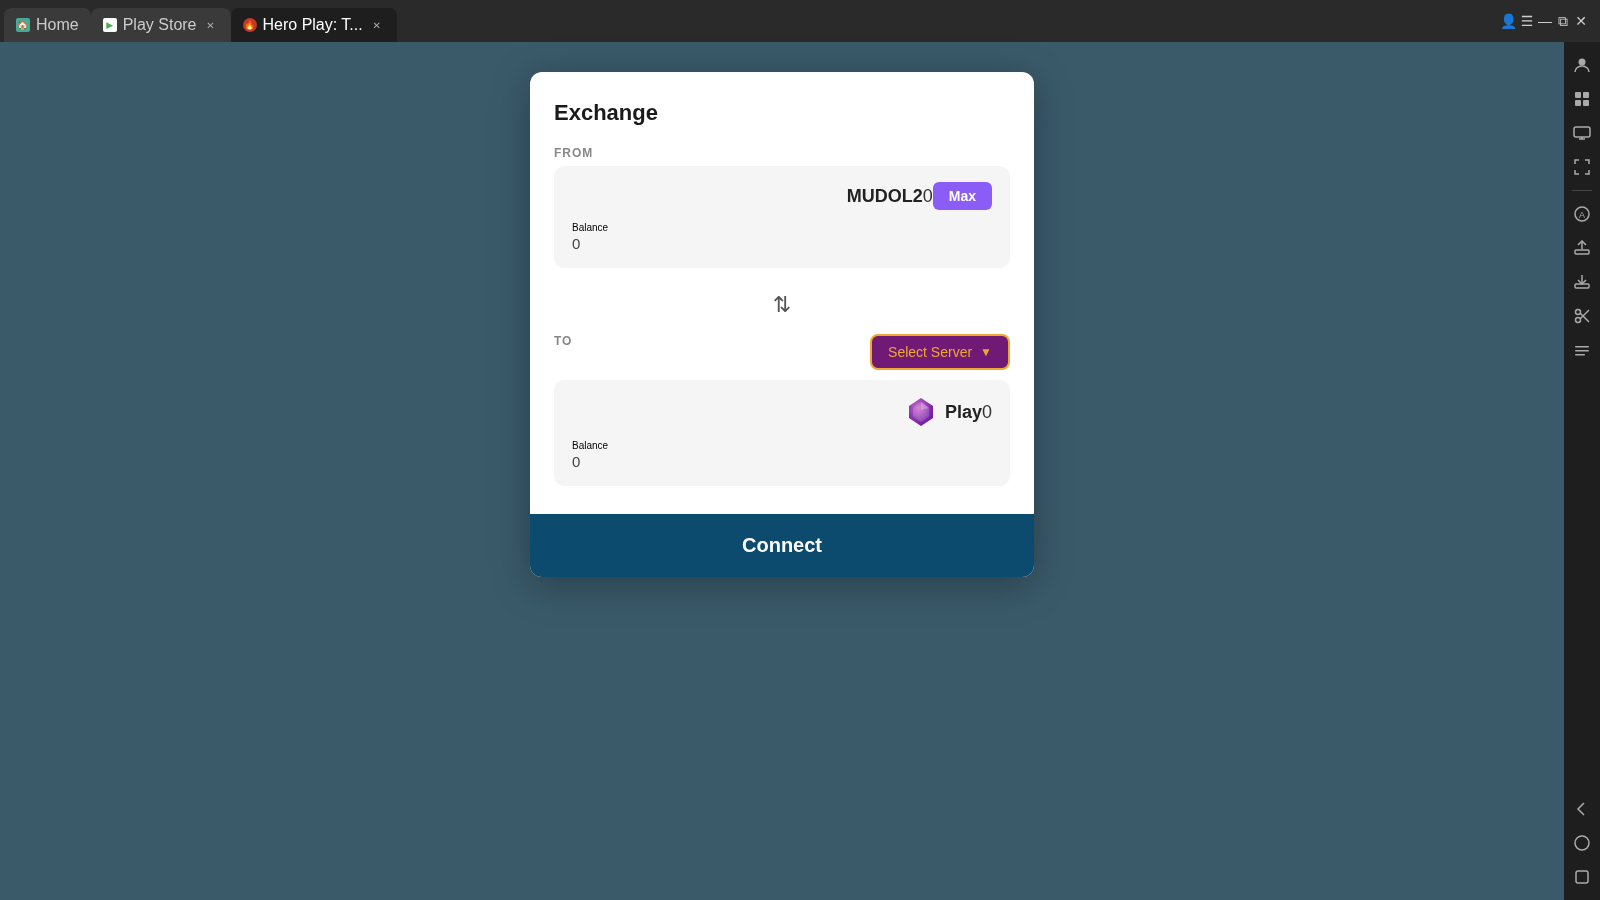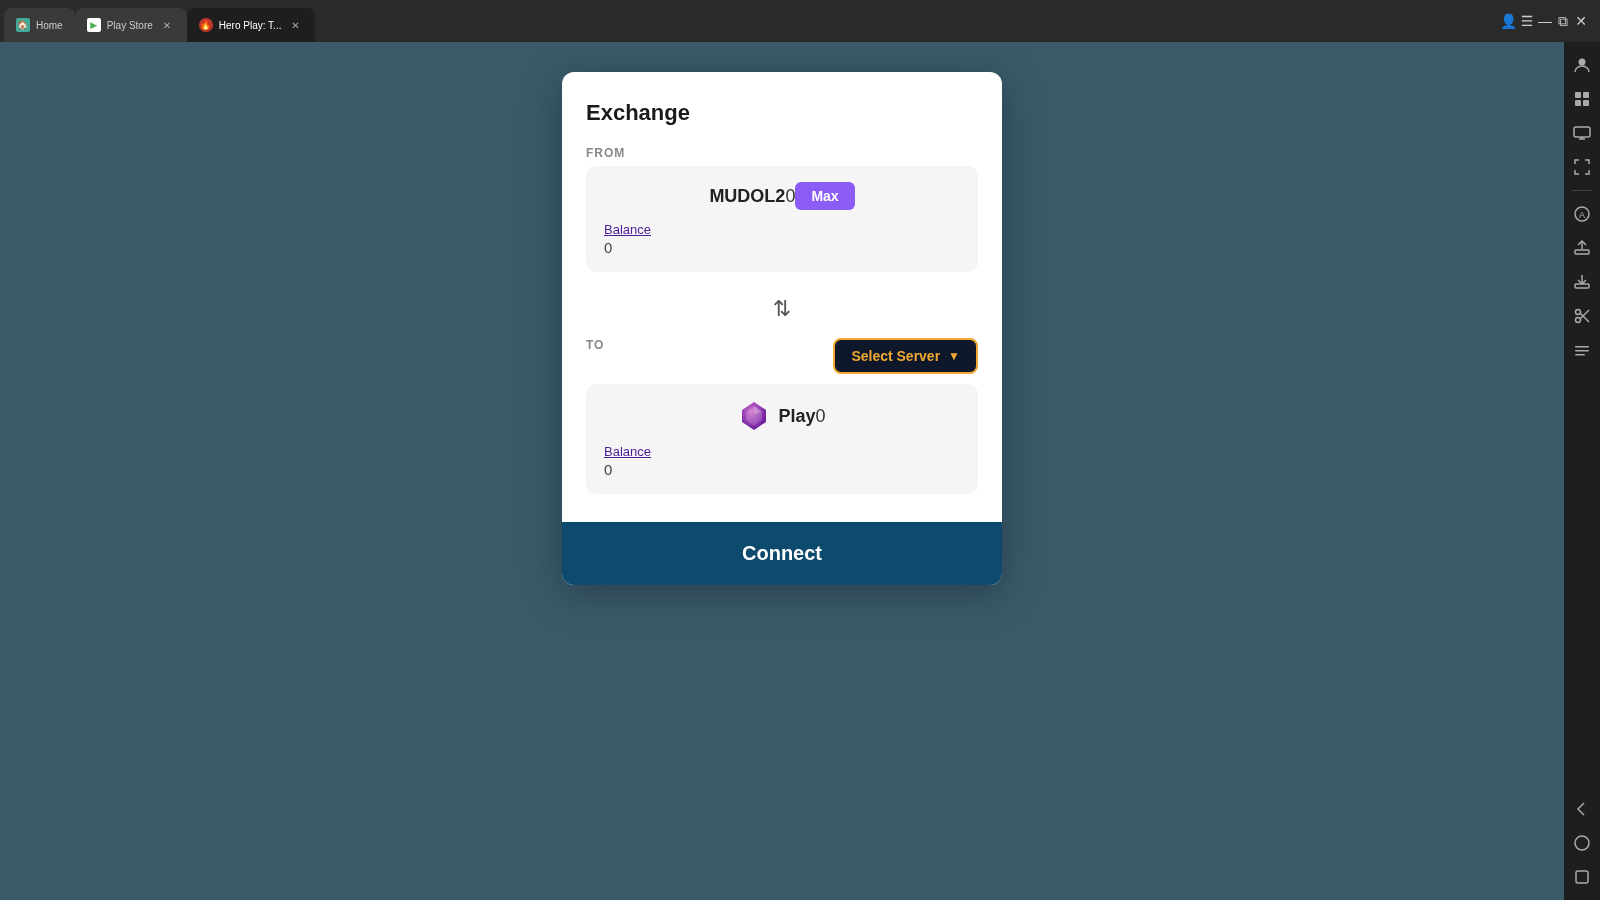--- a/index.html
+++ b/index.html
@@ -58,21 +58,21 @@
       height: 14px;
       border-radius: 2px;
       flex-shrink: 0;
     }
 
     .tab-label {
       flex: 1;
       white-space: nowrap;
       overflow: hidden;
       text-overflow: ellipsis;
-      font-size: 10px;
+      font-size: 16px;
       text-align: right;
     }
 
     .tab-close {
       width: 16px;
       height: 16px;
       display: flex;
       align-items: center;
       justify-content: center;
       border-radius: 50%;
@@ -145,21 +145,21 @@
       display: flex;
       align-items: flex-start;
       justify-content: center;
       padding-top: 0;
     }
 
     
     .exchange-modal {
       background: #fff;
       border-radius: 12px;
-      width: 440px;
+      width: 504px;
       padding: 28px 24px 0 24px;
       box-shadow: 0 8px 40px rgba(0,0,0,0.3);
       position: absolute;
       top: 30px;
       overflow: hidden;
     }
 
     .modal-title {
       font-size: 22px;
       font-weight: 600;
@@ -178,21 +178,21 @@
     .token-card {
       background: #f5f5f5;
       border-radius: 10px;
       padding: 16px 18px;
       margin-bottom: 8px;
     }
 
     .token-row {
       display: flex;
       align-items: center;
-      justify-content: center;
+      justify-content: flex-end;
       margin-bottom: 12px;
     }
 
     .token-name {
       font-size: 18px;
       font-weight: 600;
       color: #222;
       display: flex;
       align-items: center;
       gap: 8px;
@@ -209,24 +209,23 @@
       color: #fff;
       border: none;
       border-radius: 6px;
       padding: 6px 16px;
       font-size: 14px;
       font-weight: 600;
       cursor: pointer;
     }
 
     .balance-label {
-      font-size: 13px;
-      color: #4c1d95;
+      font-size: 10px;
+      color: #000000;
       margin-bottom: 2px;
-      text-decoration: underline;
     }
 
     .balance-value {
       font-size: 15px;
       color: #444;
       font-weight: 500;
     }
 
     .swap-icon-container {
       display: flex;
@@ -248,24 +247,24 @@
       margin-bottom: 10px;
     }
 
     .select-server-btn {
       display: flex;
       align-items: center;
       gap: 8px;
       padding: 8px 16px;
       border: 2px solid #f0a830;
       border-radius: 8px;
-      background: #0f172a;
+      background: #701a75;
       cursor: pointer;
       font-size: 14px;
-      font-weight: 700;
+      font-weight: 400;
       color: #f0a830;
     }
 
     .select-server-chevron {
       font-size: 12px;
       color: #f0a830;
     }
 
     .connect-btn {
       width: calc(100% + 48px);

